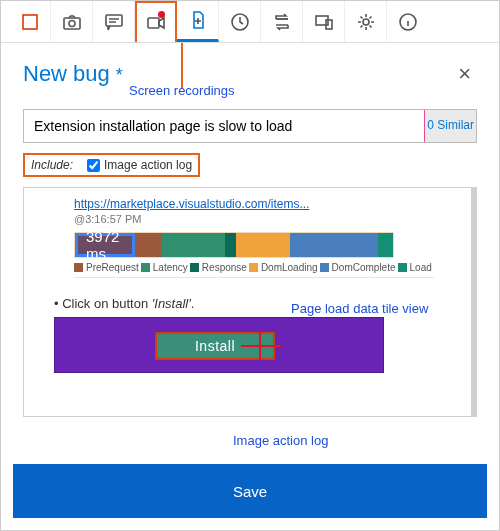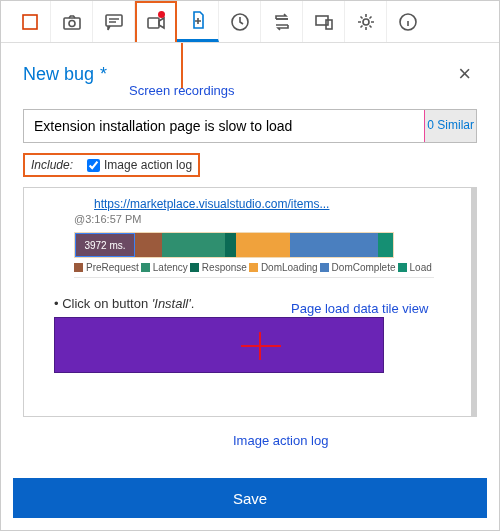--- a/index.html
+++ b/index.html
@@ -34,21 +34,21 @@
   .tb-btn svg { width: 20px; height: 20px; stroke: #555; fill: none; stroke-width: 1.6; }
   .tb-btn.stop-btn svg rect { stroke: #d83b01; }
   .video-btn { position: relative; }
   .video-btn .red-dot { position: absolute; width: 7px; height: 7px; background: #e81123; border-radius: 50%; top: 8px; right: 10px; }
   
   .header-row {
     display: flex; align-items: center; justify-content: space-between;
     padding: 14px 22px 8px 22px;
   }
   .title-wrap { display: flex; align-items: baseline; gap: 6px; }
-  .title { font-size: 18px; color: #0078d4; font-weight: 400; }
+  .title { font-size: 22px; color: #0078d4; font-weight: 400; }
   .asterisk { color: #0078d4; font-size: 18px; }
   .close-x { font-size: 22px; color: #555; cursor: pointer; padding: 4px 6px; }
   
   .annot-orange { color: #1d4ed8; font-size: 13px; }
   .video-callout {
     position: absolute; top: 42px; left: 180px; width: 2px; height: 46px; background: #e8601c;
   }
   .video-callout-label {
     position: absolute; top: 82px; left: 128px;
   }
@@ -74,31 +74,31 @@
   .content-panel {
     margin: 4px 22px 0 22px;
     border: 1px solid #cfcfcf;
     border-right: 6px solid #cfcfcf;
     background: #fff;
     padding: 8px 14px 14px 30px;
     height: 230px;
     overflow: hidden;
     position: relative;
   }
-  .url-link { color: #0b61c4; text-decoration: underline; font-size: 12px; margin-left: 20px; }
+  .url-link { color: #0b61c4; text-decoration: underline; font-size: 12px; }
   .timestamp { color: #777; font-size: 11px; }
   .timeline-chart {
     margin-top: 6px; position: relative; height: 26px; width: 320px;
     border: 1px solid #f0d9b5;
     display: flex; align-items: stretch;
   }
   .ms-badge {
-    position: relative; background: #6b4a63; color: #fff; font-size: 10px;
+    position: relative; background: #6b4a63; color: #fff; font-size: 15px;
     padding: 4px 8px; width: 60px; display: flex; align-items: center; justify-content: center;
-    border: 1px solid #3b82f6; z-index: 2;
+    border: 3px solid #3b82f6; z-index: 2;
   }
   .seg { height: 100%; position: relative; z-index: 1; }
   .legend {
     margin-top: 4px; font-size: 10px; color: #555; display: flex; flex-wrap: nowrap; gap: 2px;
     align-items: center; padding-bottom: 4px; border-bottom: 1px solid #e5e5e5; width: 360px;
   }
   .legend span { display: inline-flex; align-items: center; gap: 3px; white-space: nowrap; }
   .swatch { width: 9px; height: 9px; display: inline-block; }
   .step-bullet { margin-top: 18px; font-size: 13px; }
   .install-shot {
@@ -113,21 +113,21 @@
   }
   .crosshair-h { position: absolute; width: 40px; height: 2px; background: #e81123; top: 27px; left: 186px; }
   .crosshair-v { position: absolute; width: 2px; height: 28px; background: #e81123; top: 14px; left: 204px; }
   
   .annot1 { top: 300px; left: 290px; }
   .annot2 { top: 432px; left: 232px; }
   .annot-abs { position: absolute; }
   
   .save-bar {
     position: absolute; bottom: 12px; left: 12px; right: 12px;
-    height: 40px; background: #0863c7; color: #fff;
+    height: 54px; background: #0863c7; color: #fff;
     display: flex; align-items: center; justify-content: center;
     font-size: 15px; cursor: pointer;
   }
 </style>
 </head>
 <body>
 
 
 
 
@@ -246,20 +246,21 @@
         <span><i class="swatch" style="background: rgb(240, 162, 60);"></i>DomLoading</span>
         <span><i class="swatch" style="background: rgb(74, 127, 191);"></i>DomComplete</span>
         <span><i class="swatch" style="background: rgb(21, 143, 115);"></i>Load</span>
       </div>
   </div>
 
   <div class="step-bullet">
     <span>• Click on button </span><em>'Install'</em><span>.</span>
   </div>
   <div class="install-shot">
+    <div class="install-inner">Install</div>
     <div class="crosshair-h"></div>
     <div class="crosshair-v"></div>
   </div>
 </div>
 
 
 <div class="annot-orange annot-abs annot1">Page load data tile view</div>
 <div class="annot-orange annot-abs annot2">Image action log</div>
 
 

